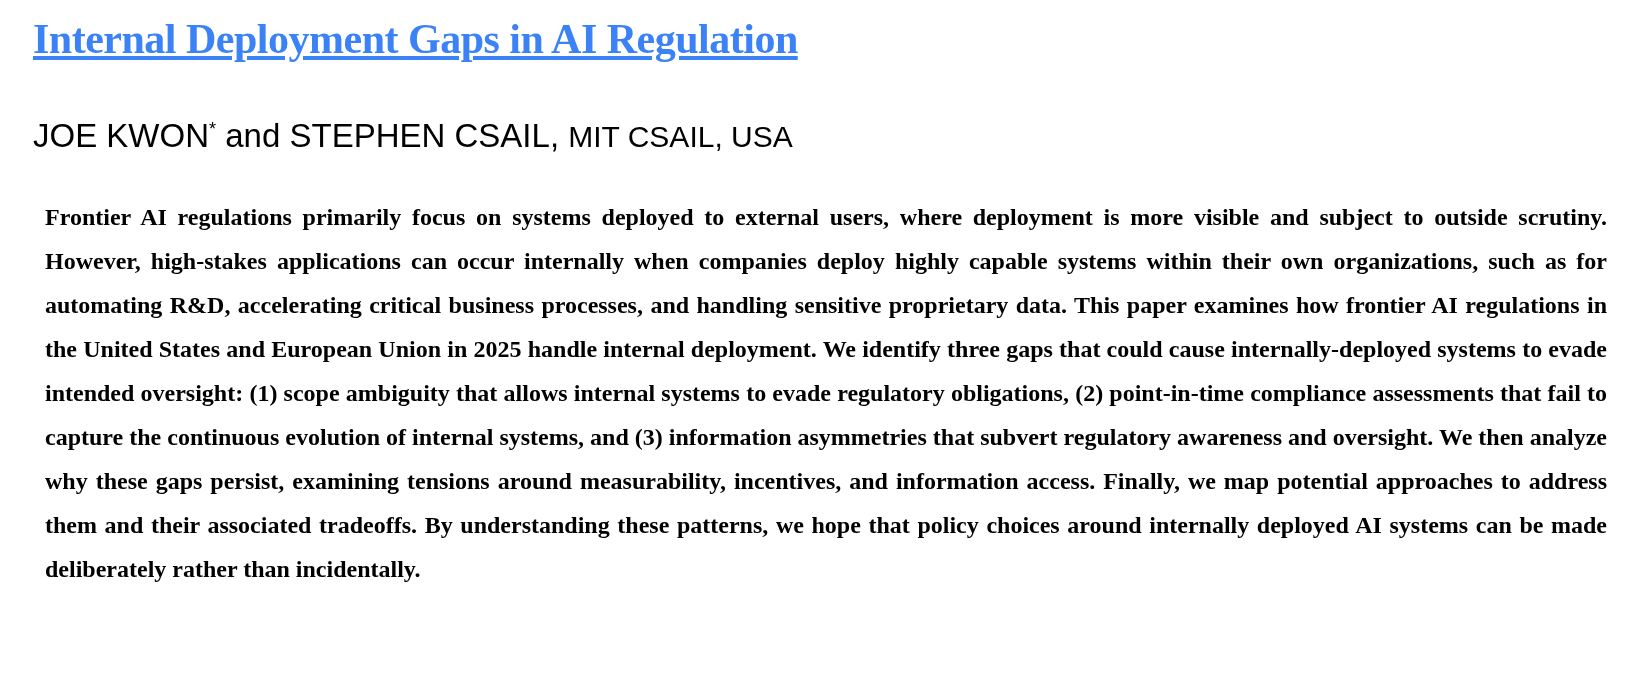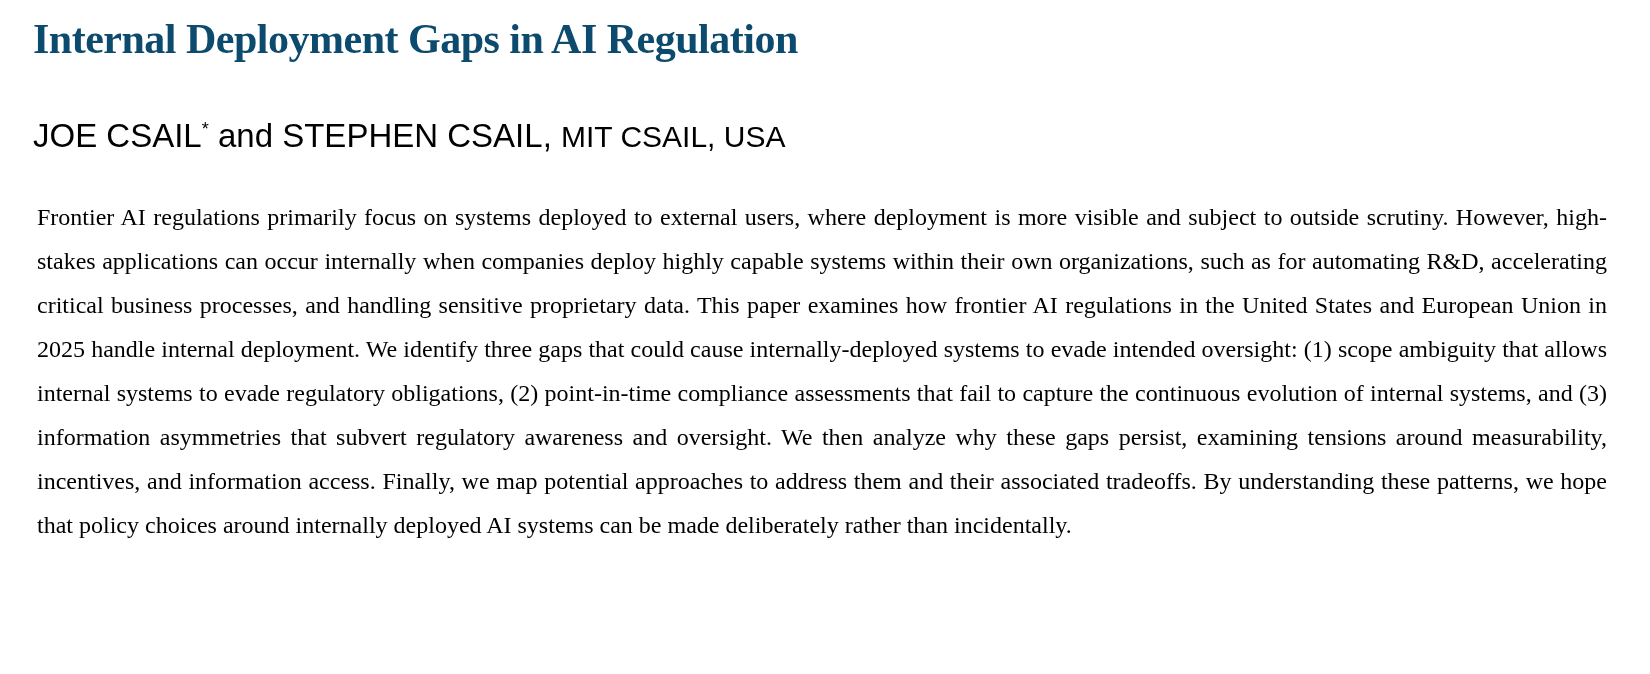--- a/index.html
+++ b/index.html
@@ -13,49 +13,51 @@
     padding: 14px 43px 0 33px;
     overflow: hidden;
   }
   .title {
     margin: 0;
     font-family: "Liberation Serif", "DejaVu Serif", serif;
     font-weight: 700;
     font-size: 42px;
     line-height: 50px;
     letter-spacing: -0.5px;
-    color: #0c4a6e;
+    color: #3b82f6;
+    text-decoration: underline;
   }
   .authors {
     margin-top: 50px;
     white-space: pre-wrap;
     font-family: "Liberation Sans", "DejaVu Sans", sans-serif;
     font-size: 33px;
     line-height: 44px;
     color: #000000;
   }
   .authors .footnote-marker {
     font-size: 55%;
     vertical-align: super;
     line-height: 0;
   }
   .authors .affiliation {
     font-family: Liberation Sans, sans-serif;
     font-size: 30px;
   }
   .abstract {
-    margin: 36px 0 0 4px;
+    margin: 36px 0 0 12px;
     font-size: 24px;
     line-height: 44px;
     text-align: justify;
     color: #000000;
+    font-weight: bold;
   }
 </style>
 </head>
 <body>
 
 <div class="page">
   <h1 class="title">Internal Deployment Gaps in AI Regulation</h1>
 
-  <div class="authors"><span>JOE CSAIL</span><span class="footnote-marker">*</span><span> and </span><span>STEPHEN CSAIL</span><span>, </span><span class="affiliation">MIT CSAIL, USA</span></div>
+  <div class="authors"><span>JOE KWON</span><span class="footnote-marker">*</span><span> and </span><span>STEPHEN CSAIL</span><span>, </span><span class="affiliation">MIT CSAIL, USA</span></div>
 
   <p class="abstract">Frontier AI regulations primarily focus on systems deployed to external users, where deployment is more visible and subject to outside scrutiny. However, high-stakes applications can occur internally when companies deploy highly capable systems within their own organizations, such as for automating R&amp;D, accelerating critical business processes, and handling sensitive proprietary data. This paper examines how frontier AI regulations in the United States and European Union in 2025 handle internal deployment. We identify three gaps that could cause internally-deployed systems to evade intended oversight: (1) scope ambiguity that allows internal systems to evade regulatory obligations, (2) point-in-time compliance assessments that fail to capture the continuous evolution of internal systems, and (3) information asymmetries that subvert regulatory awareness and oversight. We then analyze why these gaps persist, examining tensions around measurability, incentives, and information access. Finally, we map potential approaches to address them and their associated tradeoffs. By understanding these patterns, we hope that policy choices around internally deployed AI systems can be made deliberately rather than incidentally.</p>
 </div>
 
 </body></html>

